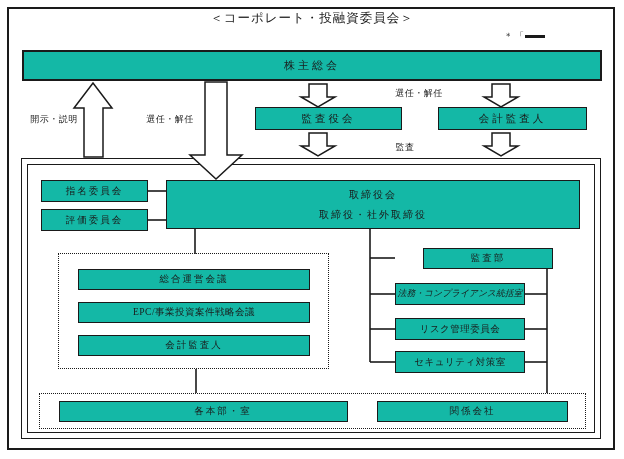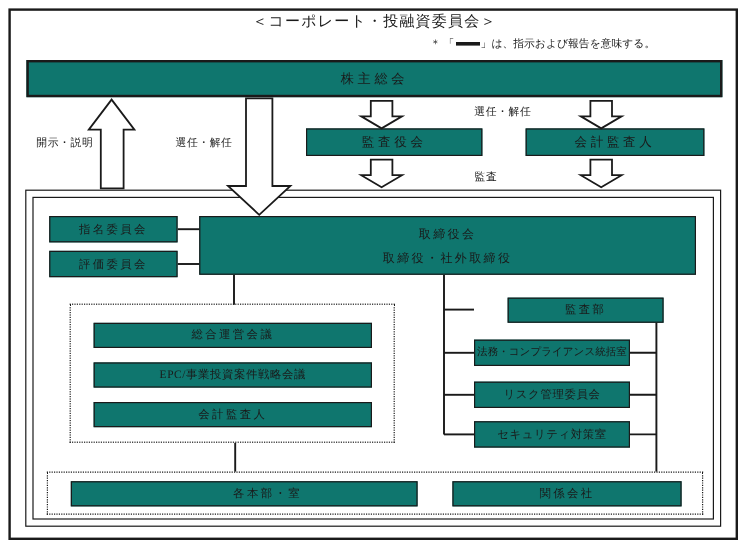--- a/index.html
+++ b/index.html
@@ -7,38 +7,38 @@
     width:624px;height:459px;position:relative;background:#fff;
     font-family:"Liberation Serif","DejaVu Serif",serif;color:#1a1a1a;
     overflow:hidden;
   }
   .abs{position:absolute;box-sizing:border-box;}
   .frame{left:7px;top:7px;width:608px;height:443px;border:2px solid #1a1a1a;}
   .title{left:0;top:10px;width:624px;text-align:center;font-size:12.5px;letter-spacing:1px;}
   .note{top:30px;right:78px;font-size:9px;display:flex;align-items:center;white-space:nowrap;}
   .legend-line{display:inline-block;width:20px;height:2.6px;background:#1a1a1a;margin:0 1px;}
   .box{
-    border:1.7px solid #1a1a1a;background:#0f766e;
+    border:1.7px solid #1a1a1a;background:#14b8a6;
     display:flex;align-items:center;justify-content:center;
     font-size:10.5px;letter-spacing:2px;text-align:left;white-space:nowrap;
   }
   .shareholders{left:22px;top:50px;width:580px;height:31px;border-width:2px;font-size:11px;letter-spacing:3px;}
   .audit-board{left:255px;top:107px;width:147px;height:23px;border-width:1.8px;letter-spacing:3px;}
   .acct-auditor{left:438px;top:107px;width:149px;height:23px;border-width:1.8px;letter-spacing:3px;}
   .outer-box{left:21px;top:158px;width:580px;height:281px;border:1.8px solid #1a1a1a;background:#fff;}
   .inner-box{left:27px;top:164px;width:568px;height:269px;border:1.4px solid #1a1a1a;background:#fff;}
   .nomination{left:41px;top:180px;width:107px;height:22px;font-size:9.5px;}
   .evaluation{left:41px;top:209px;width:107px;height:22px;font-size:9.5px;}
   .board{left:166px;top:180px;width:414px;height:49px;flex-direction:column;gap:6px;font-size:10px;}
   .dotted-left{left:58px;top:253px;width:271px;height:116px;border:1.5px dotted #1a1a1a;background:#fff;}
   .meeting1{left:78px;top:269px;width:232px;height:21px;font-size:9.5px;}
   .meeting2{left:78px;top:302px;width:232px;height:21px;font-size:9.5px;letter-spacing:0.5px;}
   .meeting3{left:78px;top:335px;width:232px;height:21px;font-size:9.5px;}
   .audit-dept{left:395px;top:248px;width:130px;height:21px;font-size:9.5px;margin-left:28px;}
-  .legal{left:395px;top:283px;width:130px;height:22px;font-size:8.8px;letter-spacing:0;}
+  .legal{left:395px;top:283px;width:130px;height:22px;font-size:8.8px;letter-spacing:0;font-style:italic;}
   .risk{left:395px;top:318px;width:130px;height:22px;font-size:9.5px;letter-spacing:0.5px;}
   .security{left:395px;top:351px;width:130px;height:22px;font-size:9.5px;letter-spacing:0.5px;}
   .dotted-bottom{left:39px;top:393px;width:547px;height:36px;border:1.5px dotted #1a1a1a;background:#fff;}
   .divisions{left:59px;top:401px;width:289px;height:21px;font-size:9.5px;padding-left:39px;}
   .affiliates{left:377px;top:401px;width:191px;height:21px;font-size:9.5px;}
   .lbl{font-size:9px;letter-spacing:0.5px;text-align:center;white-space:nowrap;}
   .lbl-disclosure{left:22px;top:113px;width:64px;}
   .lbl-appoint-l{left:139px;top:113px;width:62px;}
   .lbl-appoint-r{left:388px;top:87px;width:62px;}
   .lbl-audit{left:385px;top:141px;width:40px;}
@@ -47,21 +47,20 @@
 </style>
 </head>
 <body>
 
 <div class="abs frame z1"></div>
 
 <div class="abs title z2">＜コーポレート・投融資委員会＞</div>
 <div class="abs note z2">
   <span>＊ 「</span>
   <span class="legend-line"></span>
-  <span>」は、指示および報告を意味する。</span>
 </div>
 
 <div class="abs box shareholders z2">株主総会</div>
 <div class="abs box audit-board z2">監査役会</div>
 <div class="abs box acct-auditor z2">会計監査人</div>
 
 <div class="abs lbl lbl-disclosure z2">開示・説明</div>
 <div class="abs lbl lbl-appoint-l z2">選任・解任</div>
 <div class="abs lbl lbl-appoint-r z2">選任・解任</div>
 <div class="abs lbl lbl-audit z2">監査</div>

